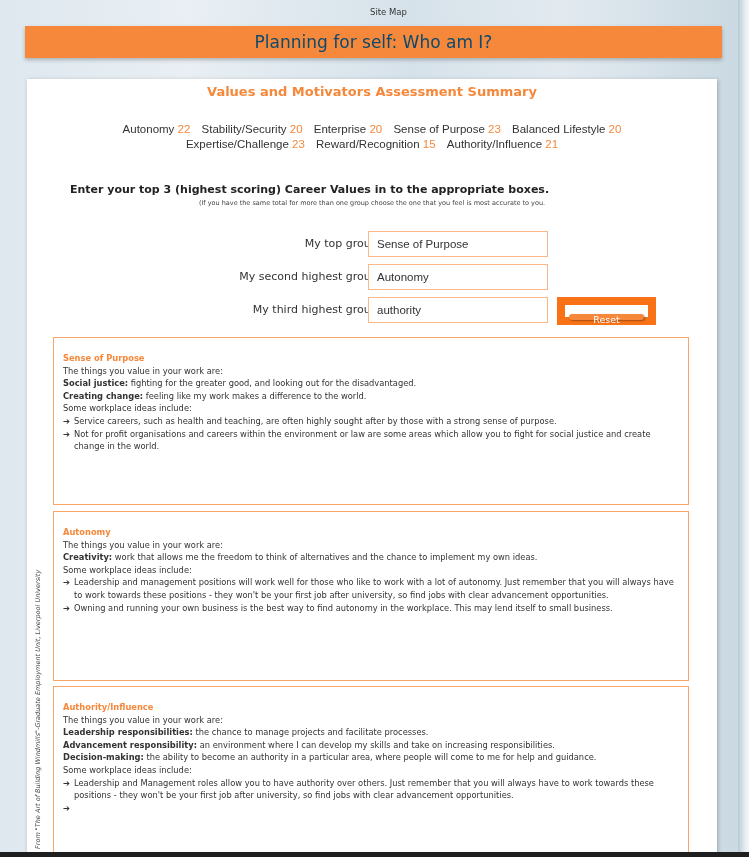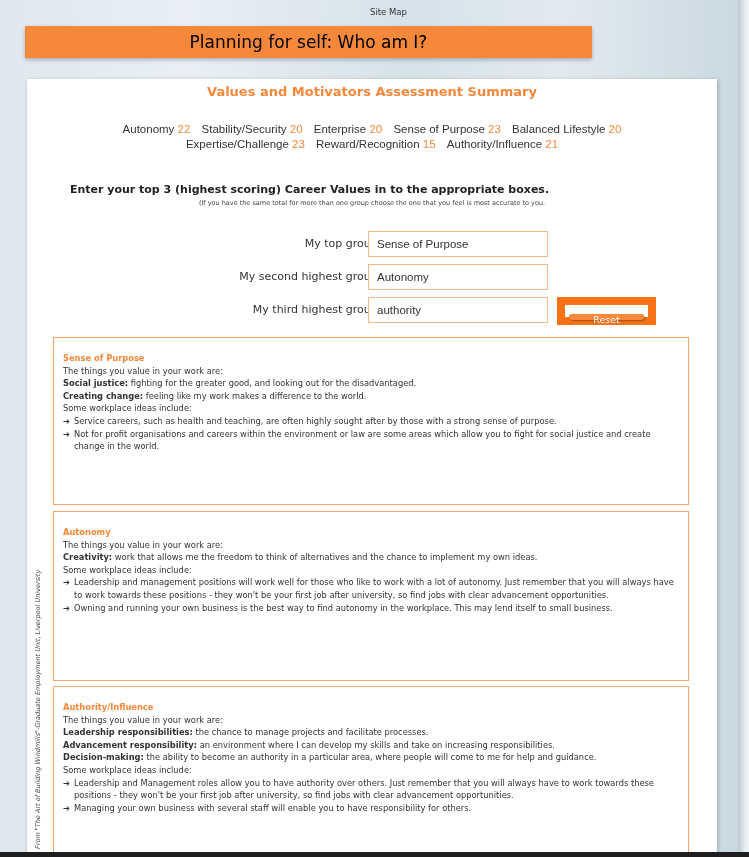--- a/index.html
+++ b/index.html
@@ -16,24 +16,24 @@
   }
   .bottom-bar {
     position: absolute; left: 0; top: 852px; width: 749px; height: 5px;
     background: #1f1f1f;
   }
   .site-map {
     position: absolute; left: 0; top: 7px; width: 749px; text-align: center;
     font-size: 8.5px; color: #333; padding-left: 28px;
   }
   .header-bar {
-    position: absolute; left: 25px; top: 26px; width: 567px; height: 32px;
+    position: absolute; left: 25px; top: 26px; width: 697px; height: 32px;
     background: #f5883a;
     box-shadow: 0 2px 4px rgba(0,0,0,0.25);
-    color: #000000; font-size: 17px; text-align: center; line-height: 32px;
+    color: #0c4a6e; font-size: 17px; text-align: center; line-height: 32px;
   }
   .card {
     position: absolute; left: 27px; top: 79px; width: 690px; height: 775px;
     background: #fff;
     box-shadow: 1px 1px 4px rgba(0,0,0,0.25);
   }
   .card-title {
     position: absolute; left: 0; top: 5px; width: 690px; text-align: center;
     font-size: 13px; font-weight: bold; color: #f5883a;
   }
@@ -159,21 +159,21 @@
   </div>
 
   <div class="value-box" style="top:607px; height:175px;">
     <div class="vb-title">Authority/Influence</div>
     <div>The things you value in your work are:</div>
     <div><span class="vb-strong">Leadership responsibilities:</span><span> the chance to manage projects and facilitate processes.</span></div>
     <div><span class="vb-strong">Advancement responsibility:</span><span> an environment where I can develop my skills and take on increasing responsibilities.</span></div>
     <div><span class="vb-strong">Decision-making:</span><span> the ability to become an authority in a particular area, where people will come to me for help and guidance.</span></div>
     <div>Some workplace ideas include:</div>
     <div class="vb-bullet"><span class="vb-arrow">➔</span><span>Leadership and Management roles allow you to have authority over others.  Just remember that you will always have to work towards these positions - they won't be your first job after university, so find jobs with clear advancement opportunities.</span></div>
-    <div class="vb-bullet"><span class="vb-arrow">➔</span><span>Managing your own business with several staff will enable you to have responsibility for others.</span></div>
+    <div class="vb-bullet"><span class="vb-arrow">➔</span></div>
   </div>
 
   <div class="credit">
     <span>From "The Art of Building Windmills"-Graduate Employment Unit, Liverpool University</span>
   </div>
 </div>
 
 <div class="bottom-bar"></div>
 
 </body></html>

